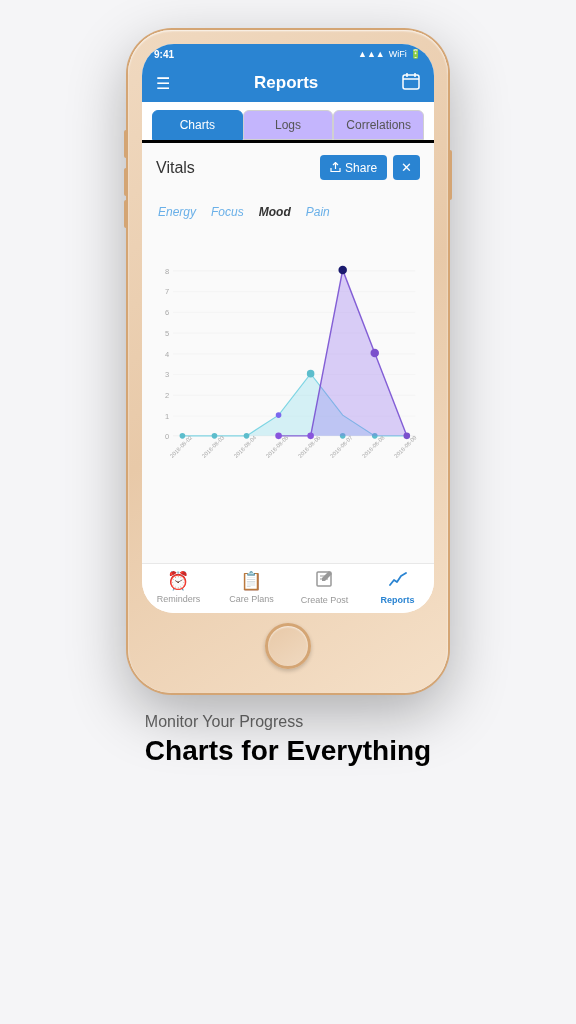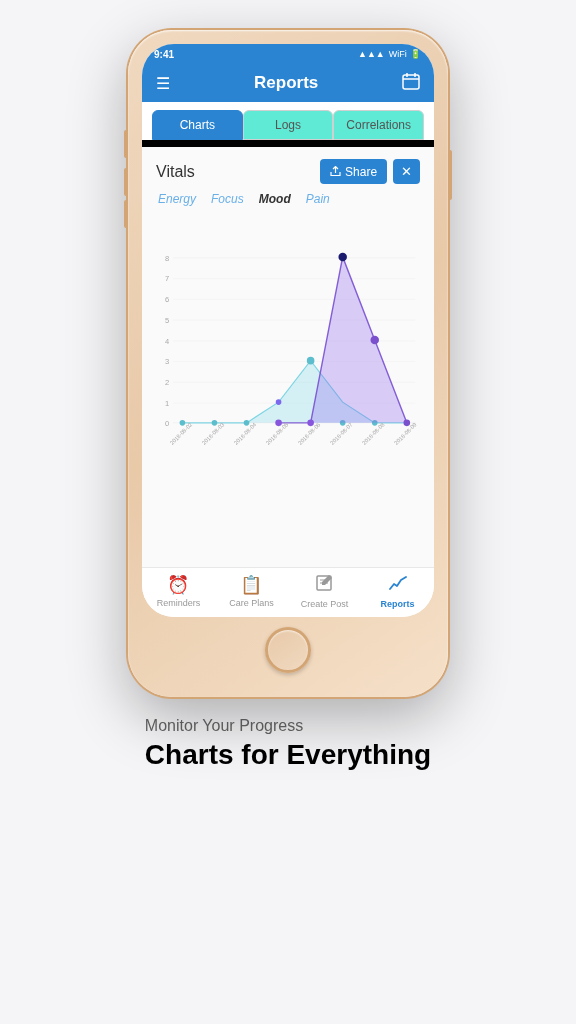--- a/index.html
+++ b/index.html
@@ -100,58 +100,58 @@
       font-weight: 600;
     }
     .header-calendar-icon {
       color: #fff;
       font-size: 16px;
     }
 
     
     .tab-bar {
       display: flex;
-      border-bottom: 7px solid #000000;
+      border-bottom: 3px solid #000000;
       background: #fff;
       padding: 0 10px;
       padding-top: 8px;
     }
     .tab-item {
       flex: 1;
       text-align: center;
       padding: 7px 4px;
       font-size: 12px;
       border-radius: 6px 6px 0 0;
       cursor: pointer;
       border: 1px solid transparent;
     }
     .tab-item.active {
       background: #2a84d2;
       color: #fff;
       border-color: #2a84d2;
     }
     .tab-item.inactive {
       color: #555;
-      background: #5eead4;
+      background: #c4b5fd;
       border-color: #d0d0d0;
     }
 
     
     .content-area {
       padding: 12px 14px 8px;
       background: #fafafa;
       min-height: 420px;
     }
 
     
     .vitals-header {
       display: flex;
       align-items: center;
       justify-content: space-between;
-      margin-bottom: 8px;
+      margin-bottom: 25px;
       gap: 8px;
     }
     .vitals-title {
       font-size: 16px;
       font-weight: 500;
       color: #333;
     }
     .vitals-actions {
       display: flex;
       gap: 6px;

